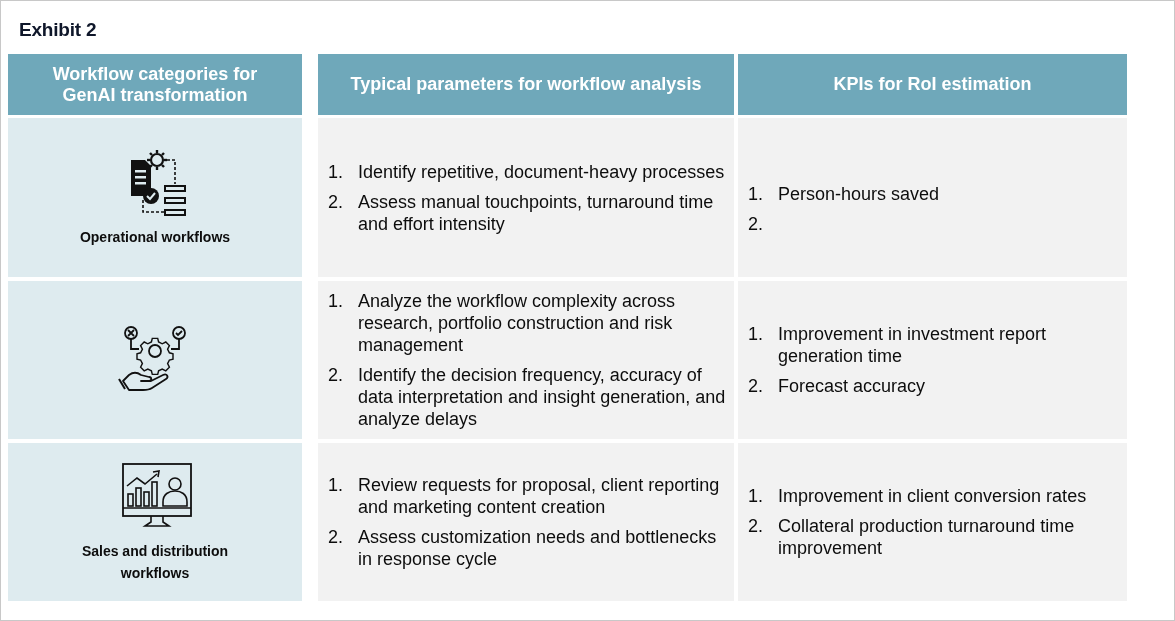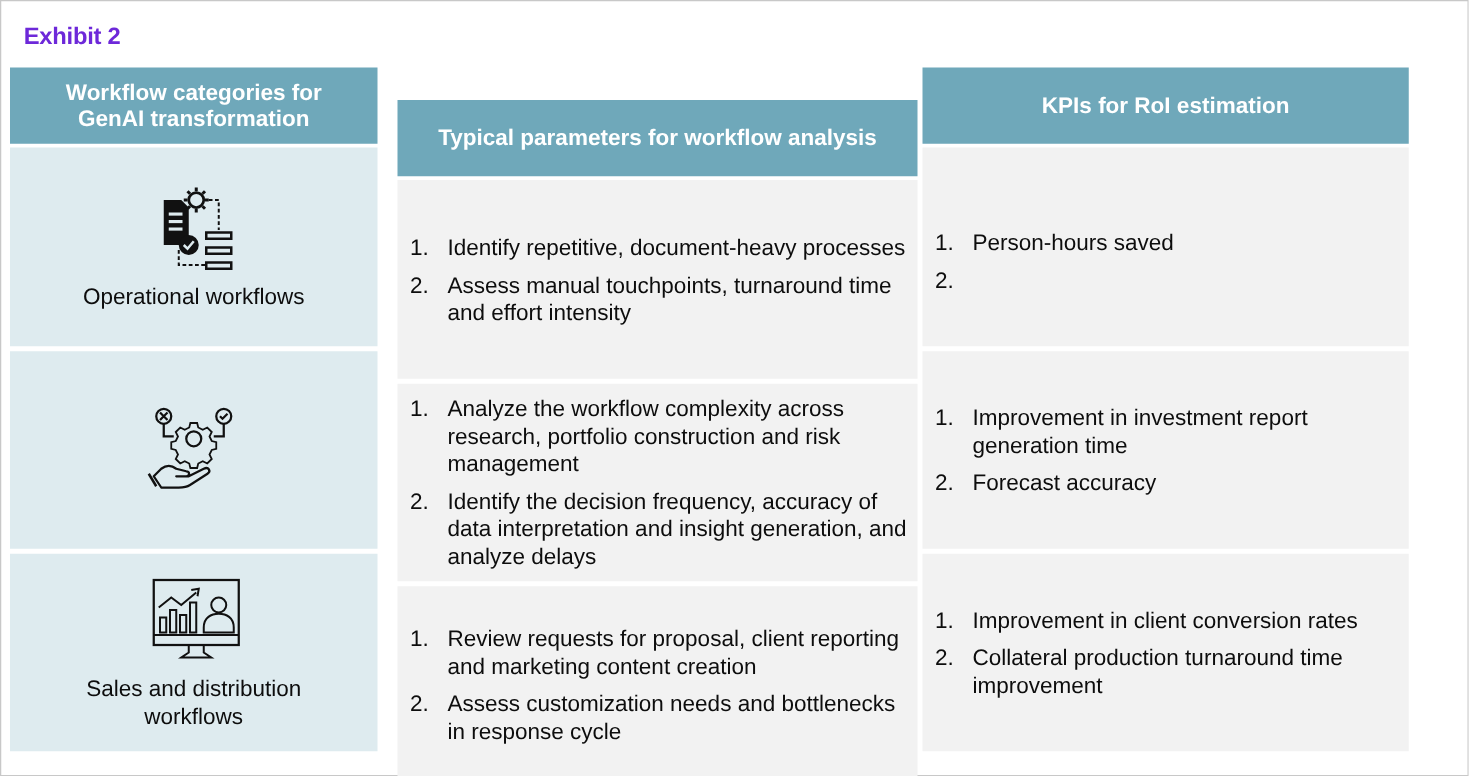--- a/index.html
+++ b/index.html
@@ -10,54 +10,54 @@
       position: relative;
       overflow: hidden;
     }
     .frame {
       position: absolute; left: 0; top: 0;
       width: 1173px; height: 619px;
       border: 1px solid #c8c8c8;
     }
     .title {
       position: absolute; left: 19px; top: 19px;
-      font-size: 19px; font-weight: bold; color: #6d28d9;
+      font-size: 19px; font-weight: bold; color: #0f172a;
       letter-spacing: -0.2px;
     }
     .cell {
       position: absolute;
       box-sizing: border-box;
       display: flex;
       align-items: center;
     }
     .hdr {
       background: #6FA8BA;
       color: #ffffff;
       font-weight: bold;
       font-size: 18px;
       justify-content: center;
       text-align: center;
       line-height: 21px;
     }
     .c1 { left: 8px; width: 294px; }
-    .c2 { left: 318px; width: 416px; margin-top: 26px; }
+    .c2 { left: 318px; width: 416px; }
     .c3 { left: 738px; width: 389px; }
     .r0 { top: 54px; height: 61px; }
     .r1 { top: 118px; height: 159px; }
     .r2 { top: 281px; height: 158px; }
     .r3 { top: 443px; height: 158px; }
     .cat {
       background: #DEEBEF;
       flex-direction: column;
       justify-content: center;
       text-align: center;
     }
     .body { background: #F2F2F2; }
     .cat-label {
-      font-weight: normal; font-size: 18px; color: #0d0d0d;
+      font-weight: bold; font-size: 14px; color: #0d0d0d;
       line-height: 22px;
     }
     .icon { width: 80px; height: 72px; margin-bottom: 6px; }
     ol.list {
       list-style: none; margin: 0; padding: 0 0 0 10px;
       font-size: 18px; color: #0d0d0d; line-height: 22px;
     }
     ol.list li {
       position: relative; padding-left: 30px; margin: 0 0 8px 0;
     }

